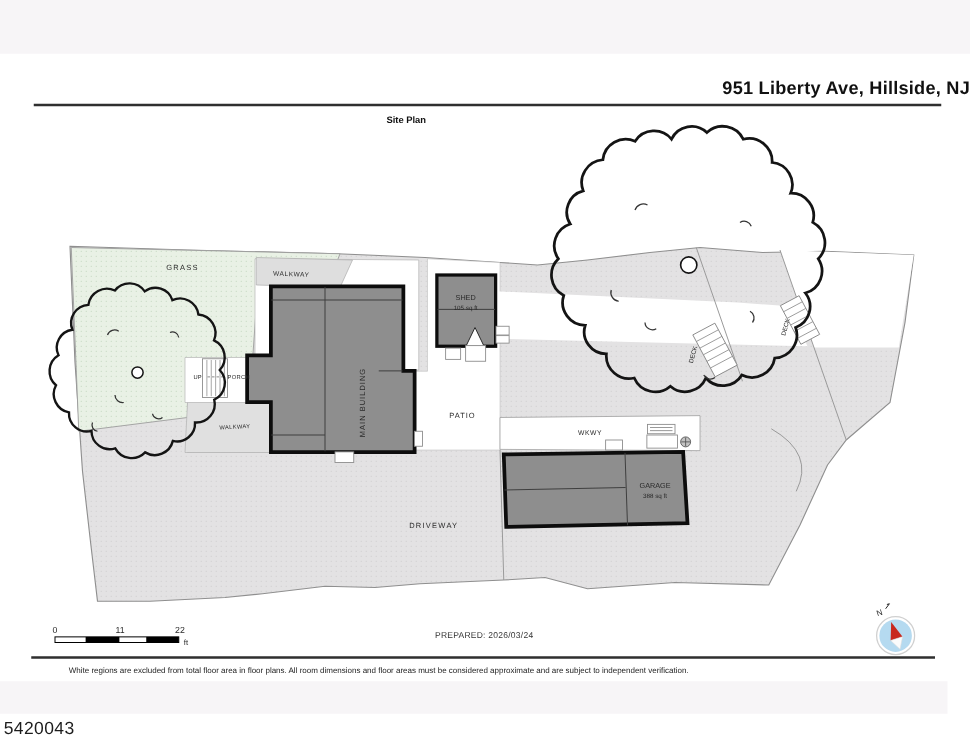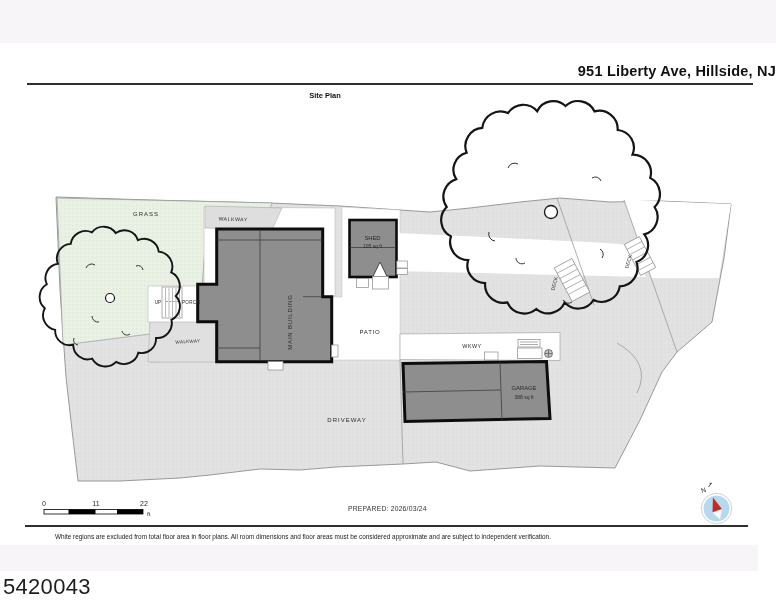--- a/index.html
+++ b/index.html
@@ -24,21 +24,21 @@
     position:absolute;top:505px;left:348px;
     font-size:6.8px;color:#333;letter-spacing:.2px;
   }
   .footer-rule{position:absolute;top:525px;left:25px;width:723px;height:2.4px;background:#2f2f2f;}
   .disclaimer{
     position:absolute;top:533px;left:55px;width:560px;
     font-size:6.4px;color:#222;
   }
   .listing-id{
     position:absolute;top:574px;left:3px;
-    font-size:22px;color:#1d1d1d;letter-spacing:.3px;
+    font-size:14px;color:#1d1d1d;letter-spacing:.3px;
   }
   svg.plan{position:absolute;top:0;left:0;}
   svg text{font-family:"Liberation Sans", sans-serif;fill:#2a2a2a;}
 </style>
 </head>
 <body>
 
 <div class="band top"></div>
 <div class="band bottom"></div>
 

